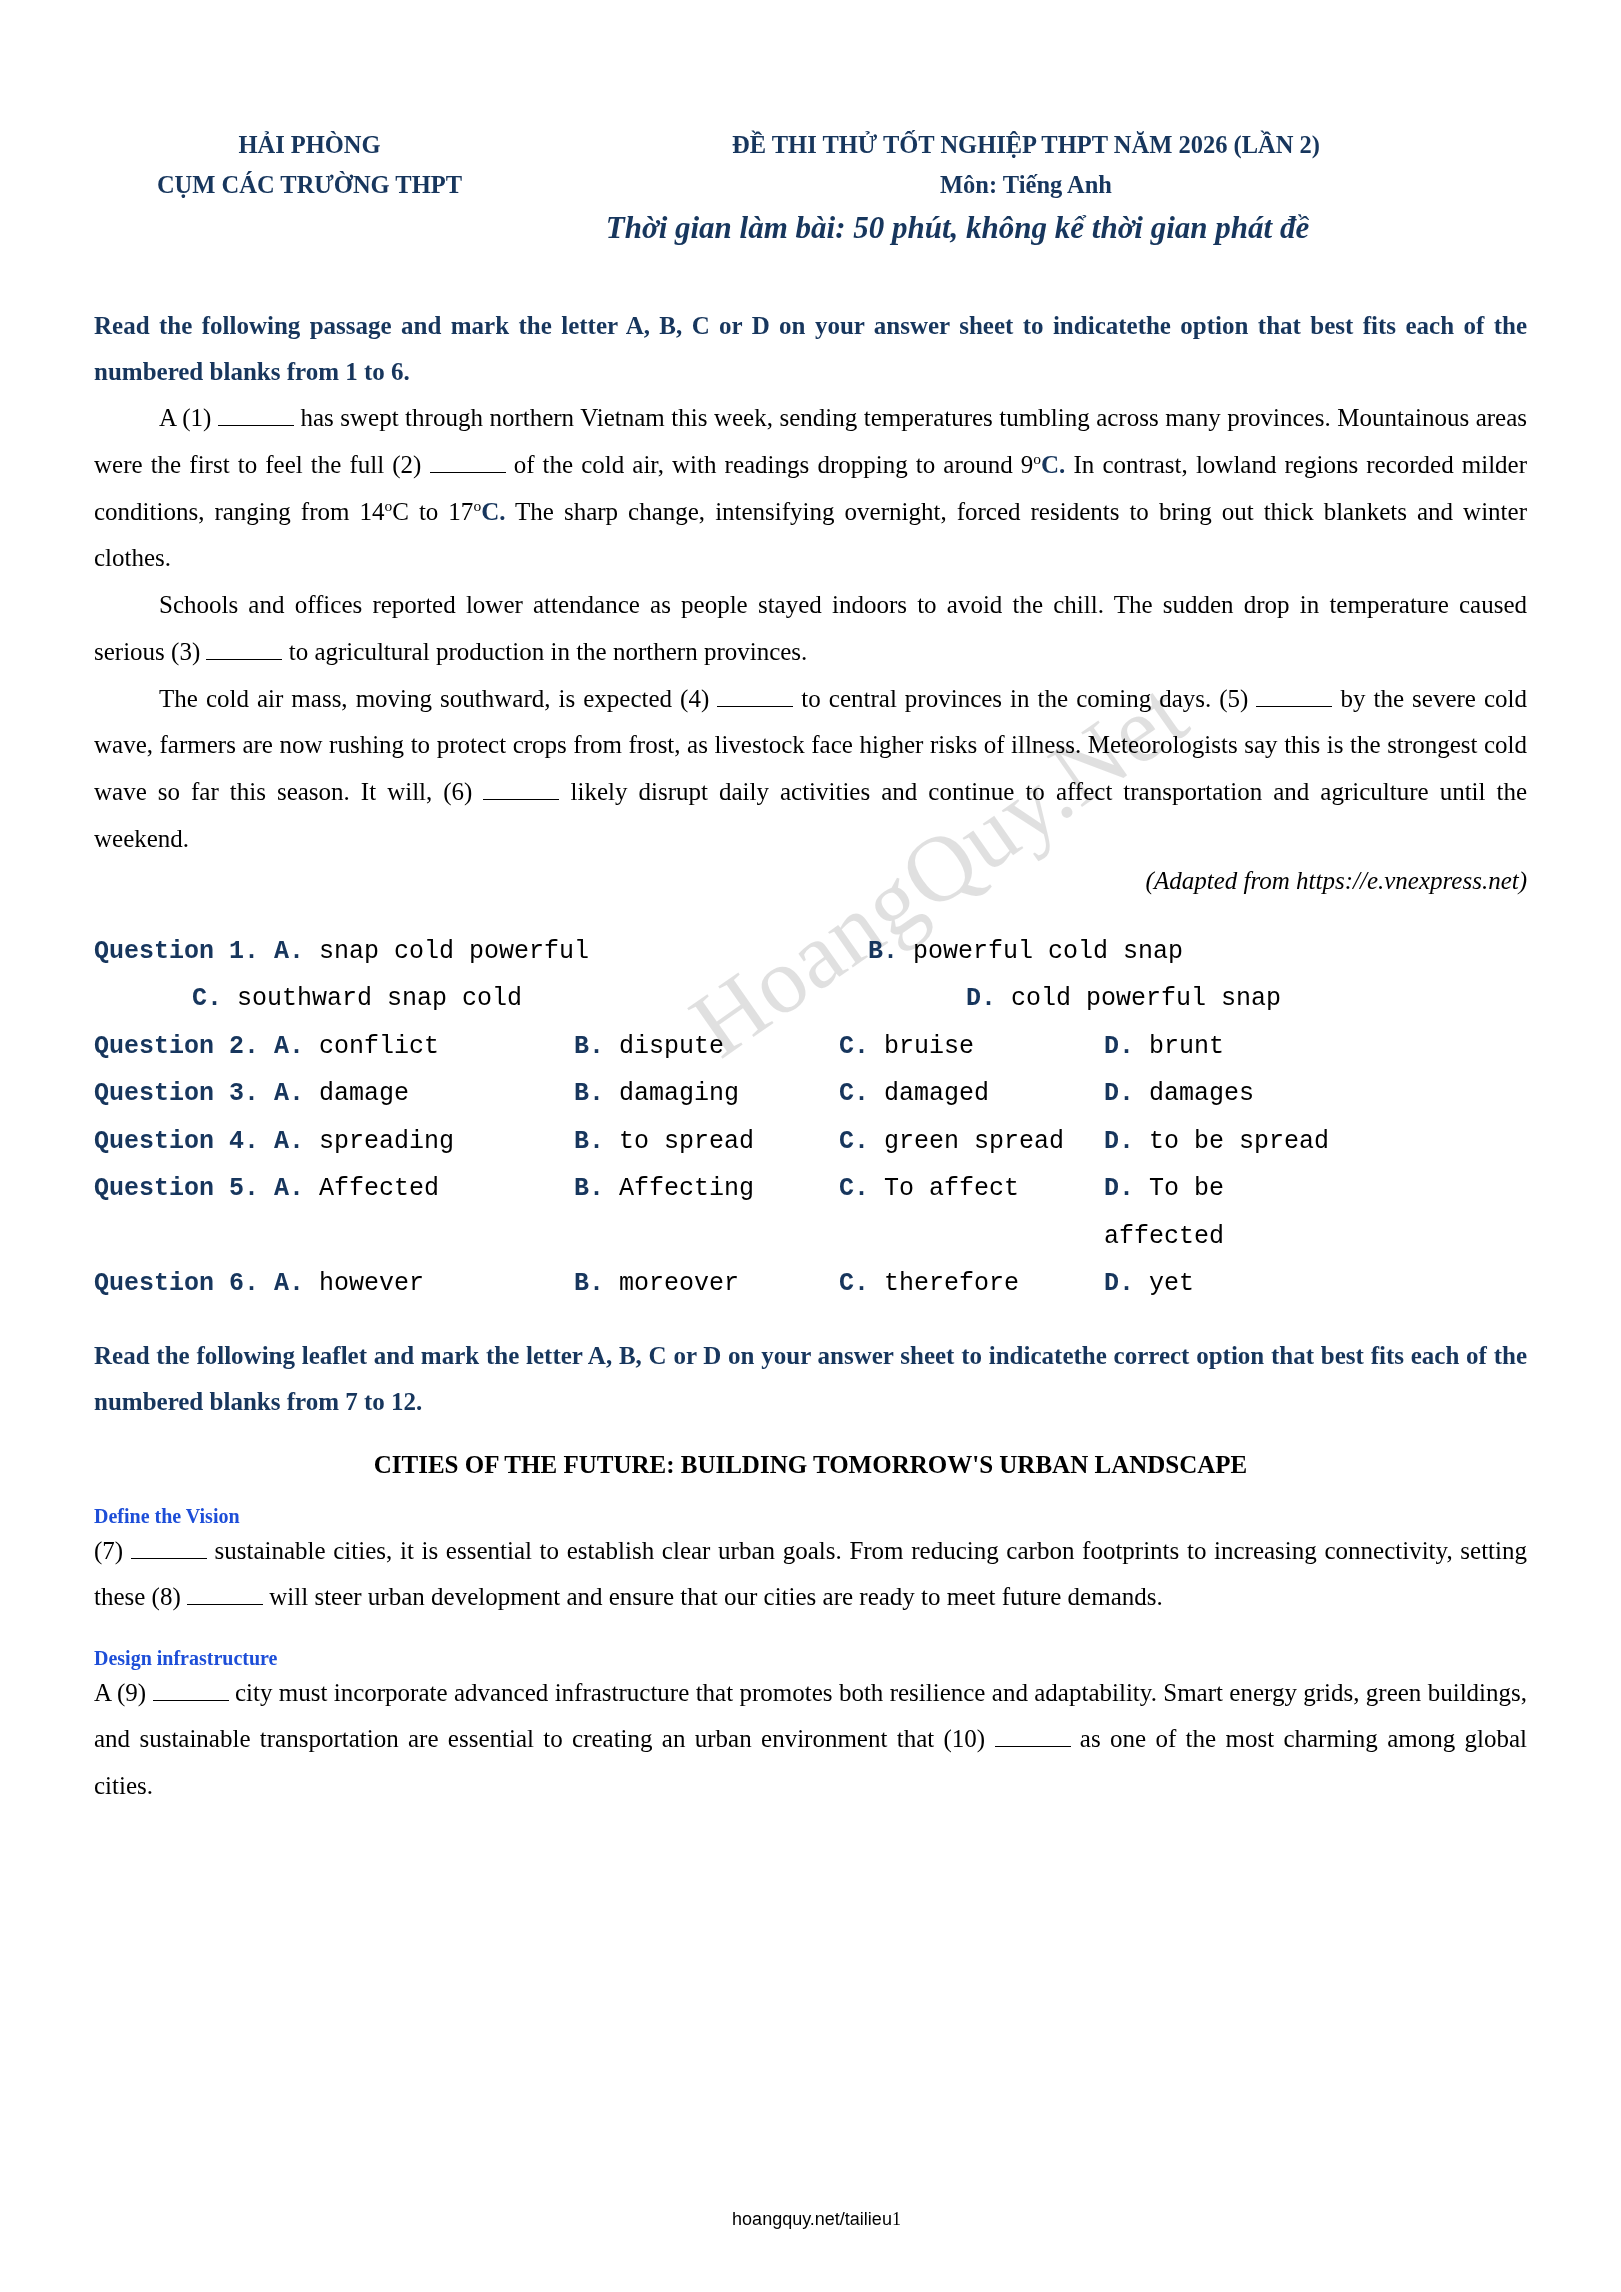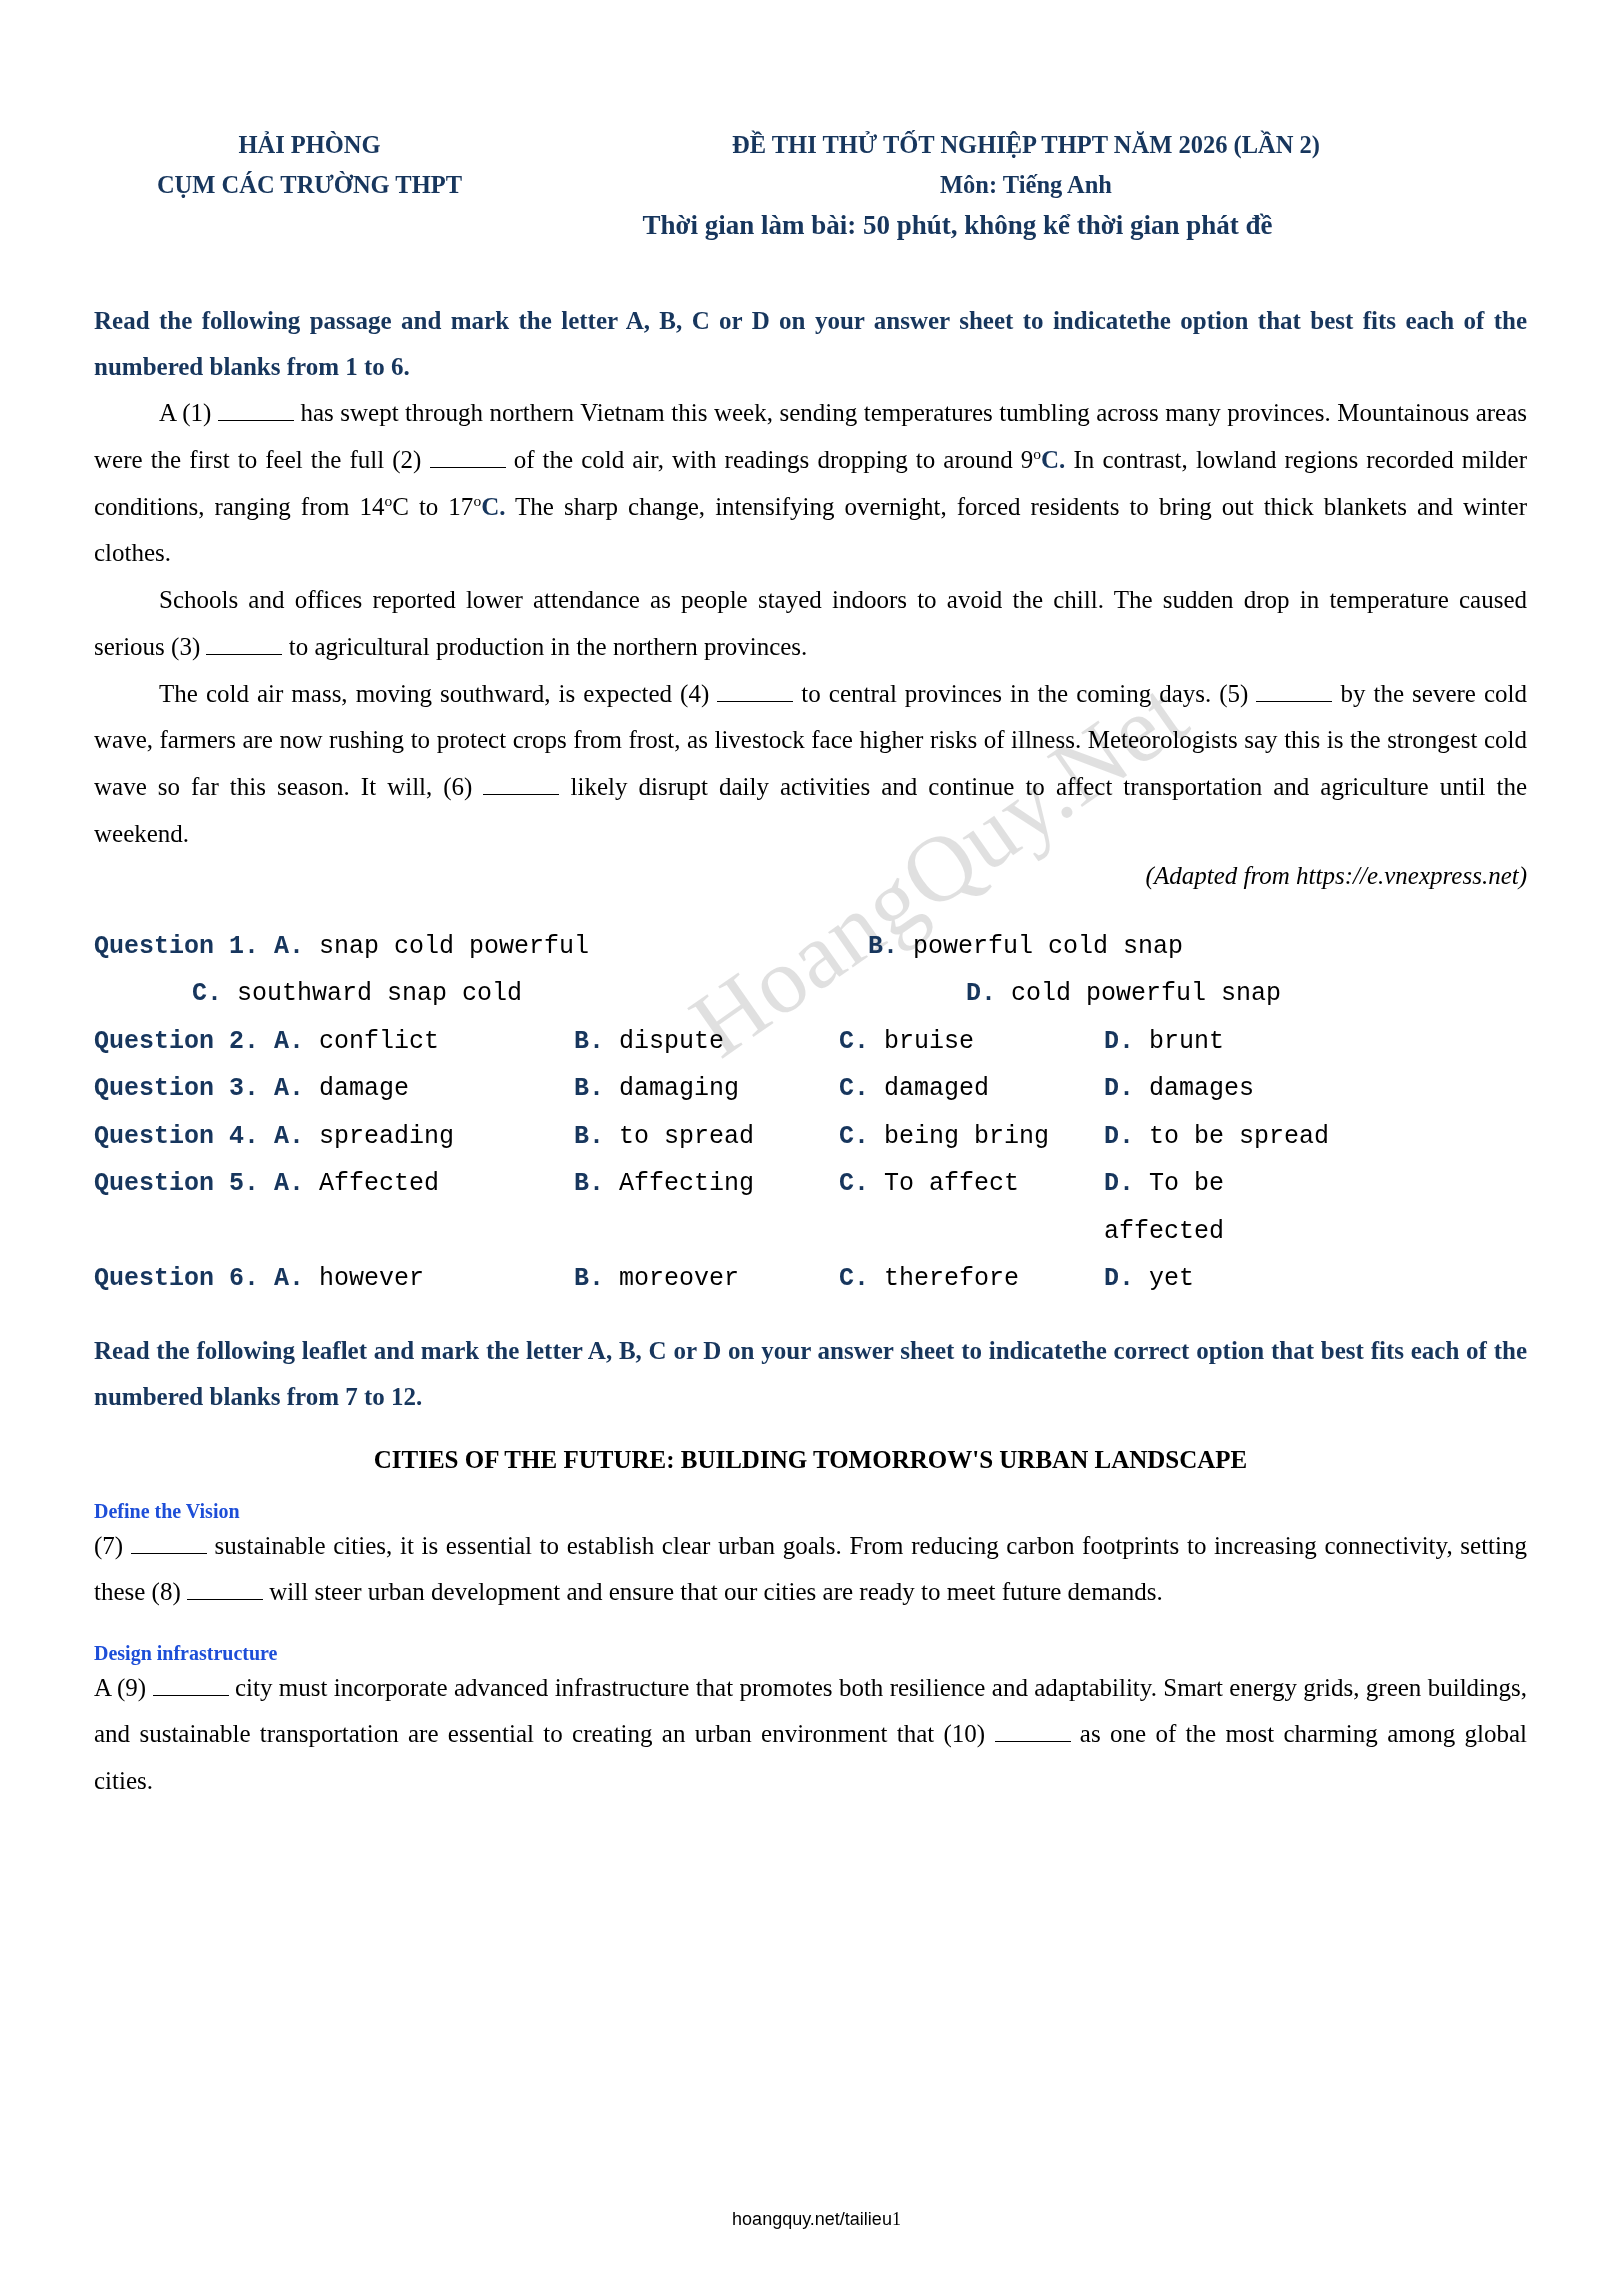--- a/index.html
+++ b/index.html
@@ -72,23 +72,24 @@
     color: #17365d;
     font-weight: bold;
     font-size: 24.5px;
     line-height: 1.65;
   }
   .hdr-right .sub { font-size: 24.5px; }
   .hdr-time {
     text-align: center;
     color: #17365d;
     font-weight: bold;
-    font-size: 27px;
+    font-size: 31px;
     margin-top: 3.9px;
     padding-left: 294px;
+    font-style: italic;
   }
 
   
   .instr {
     color: #17365d;
     font-weight: bold;
     font-size: 25px;
     line-height: 1.85;
     margin-top: 57px;
     text-align: justify;
@@ -292,21 +293,21 @@
           <span class="qlabel">Question 4.</span>
           <span class="opt">A.</span>
           <span>spreading</span>
         </div>
         <div class="c1">
           <span class="opt">B.</span>
           <span>to spread</span>
         </div>
         <div class="c2">
           <span class="opt">C.</span>
-          <span>being bring</span>
+          <span>green spread</span>
         </div>
         <div class="c3">
           <span class="opt">D.</span>
           <span>to be spread</span>
         </div>
       </div>
 
       <div class="qrow">
         <div class="c0">
           <span class="qlabel">Question 5.</span>

